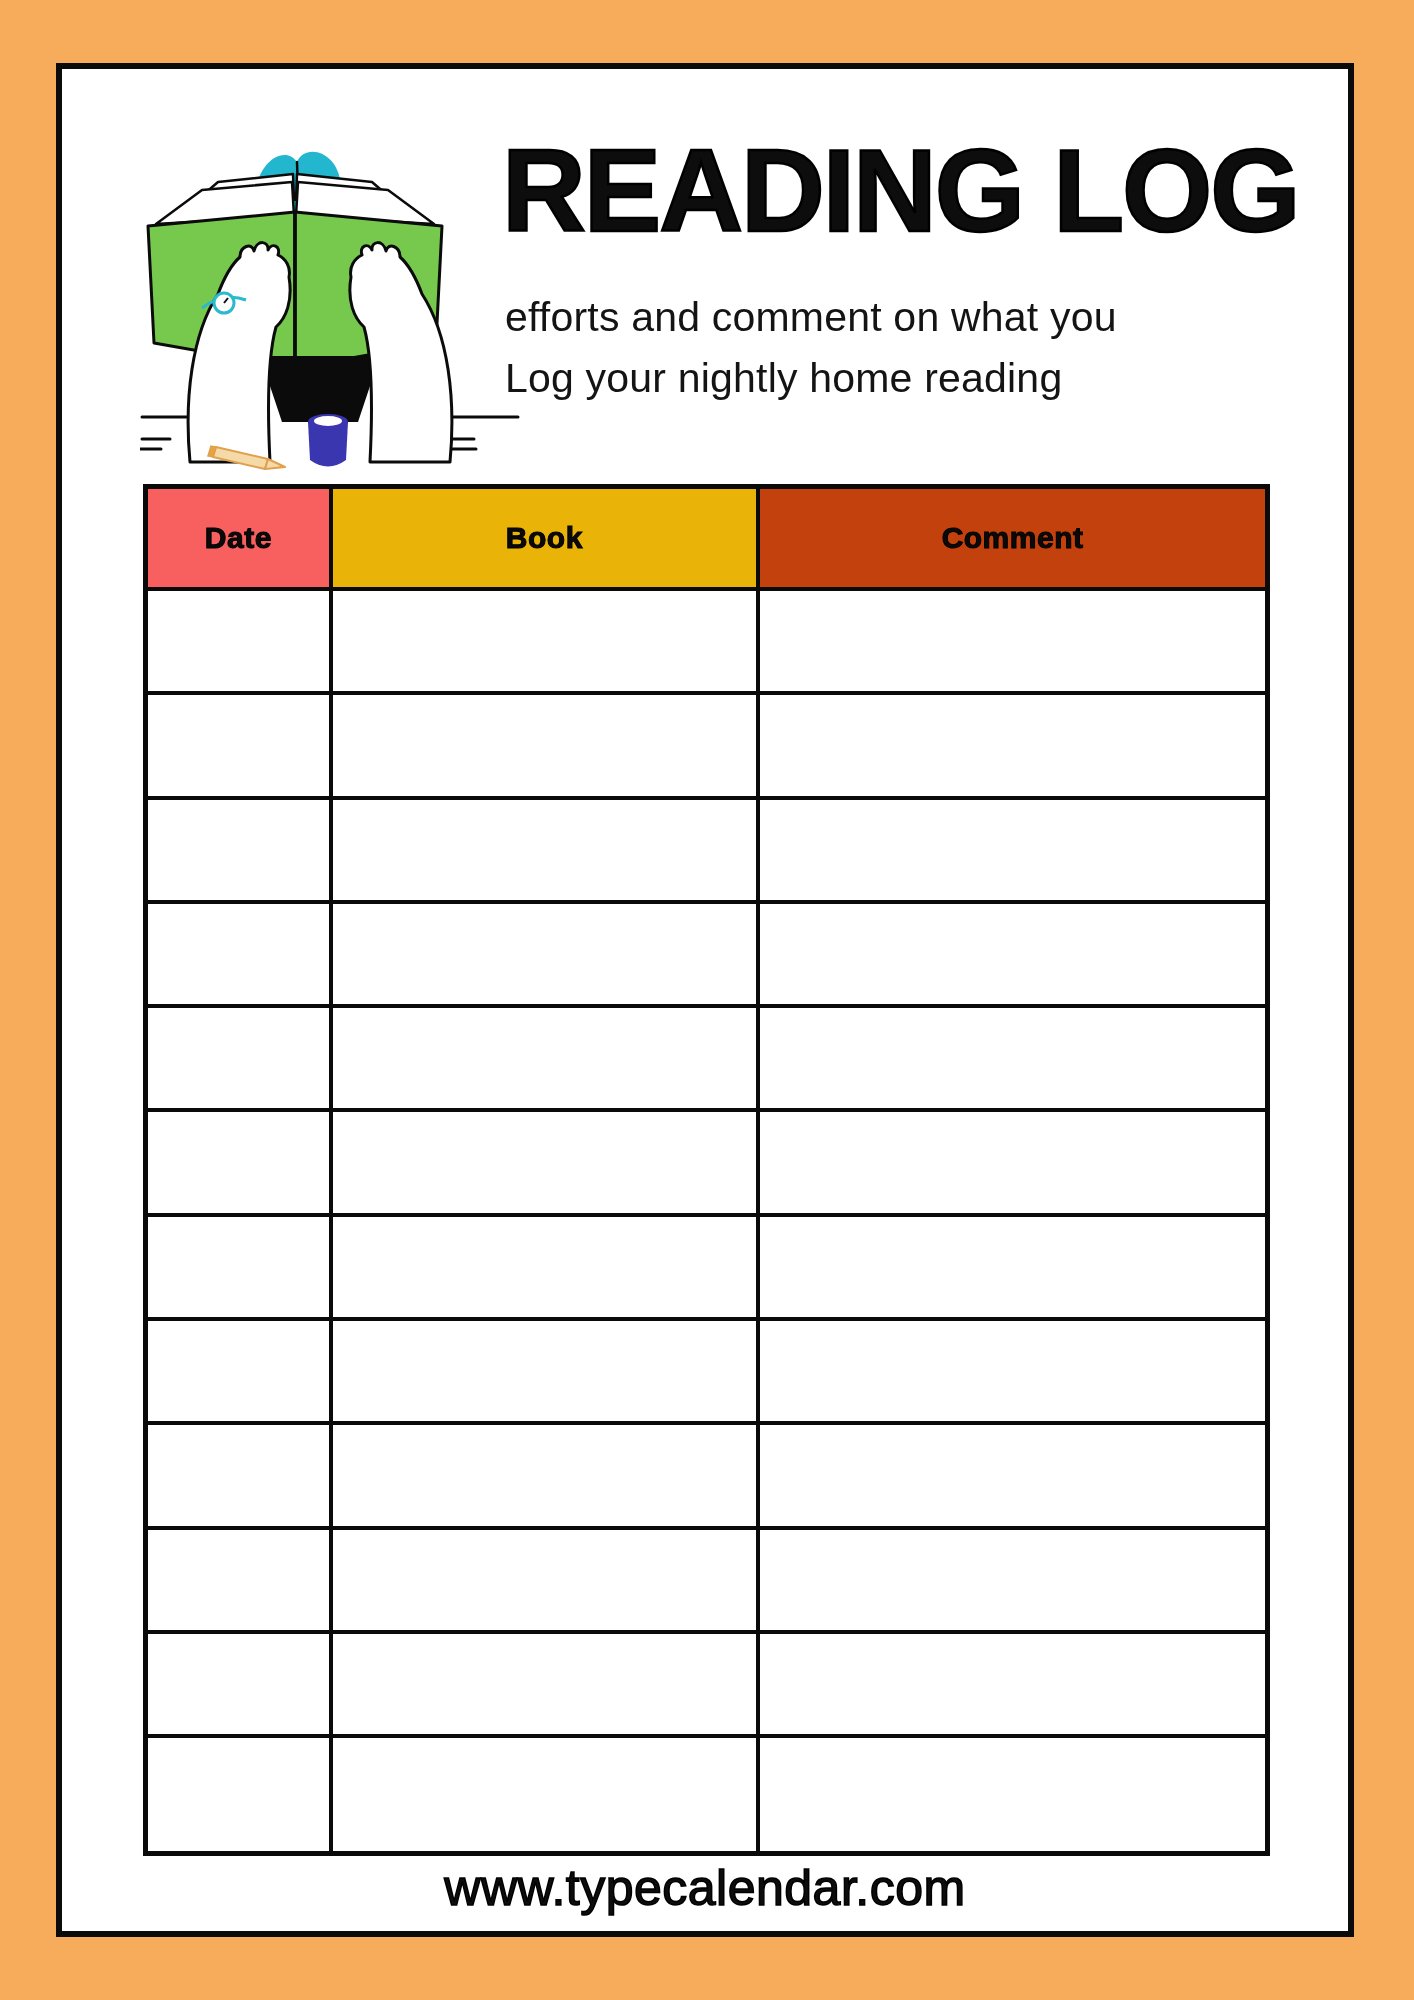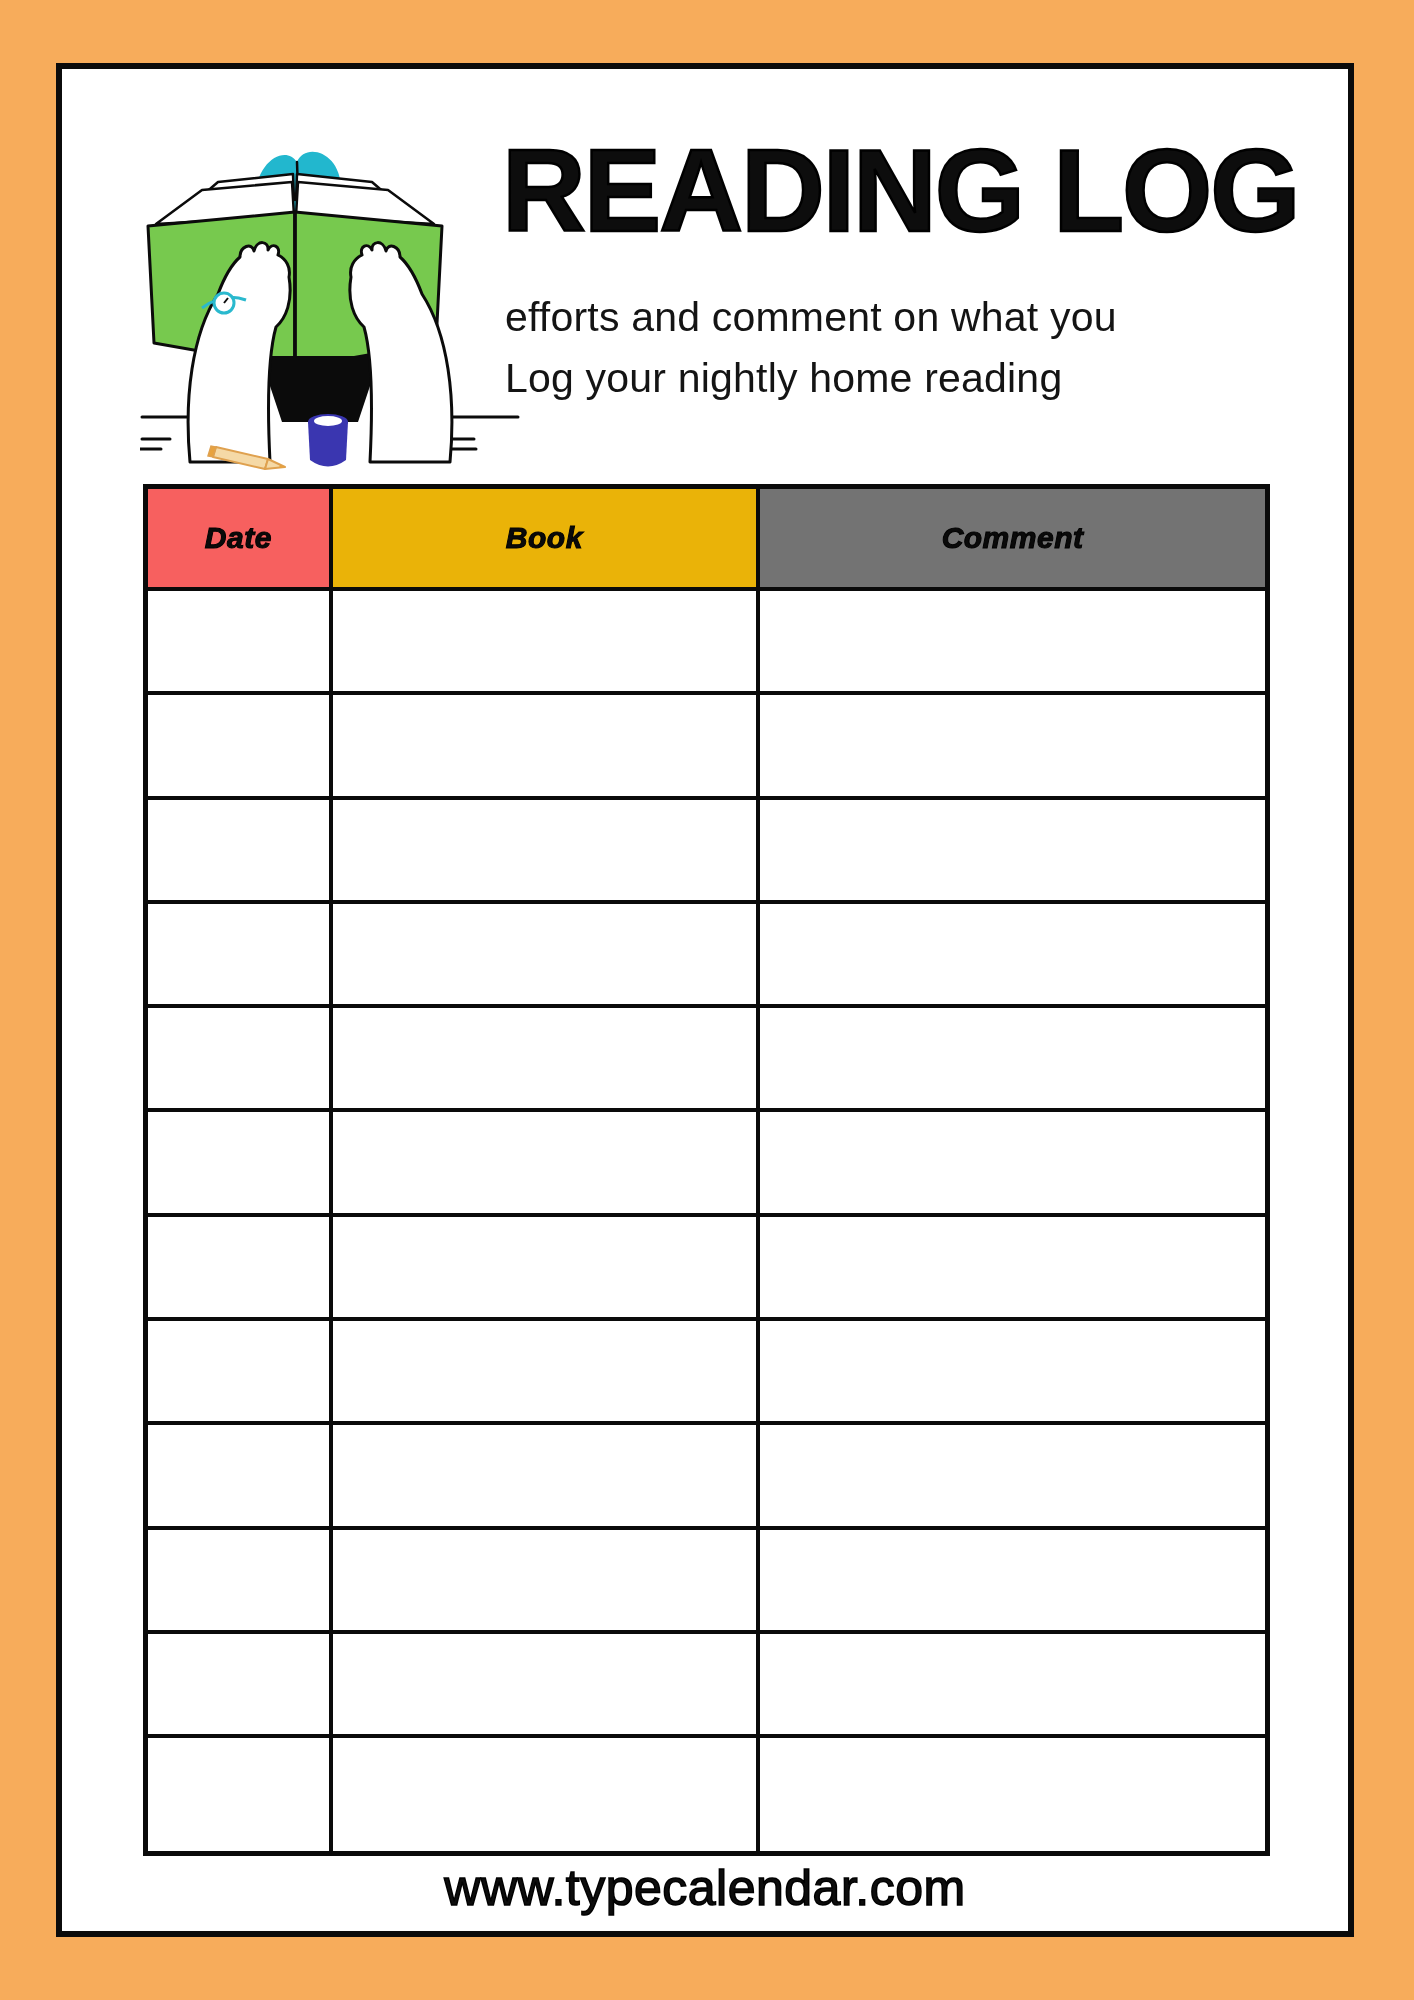--- a/index.html
+++ b/index.html
@@ -27,21 +27,21 @@
     font-size:41px;line-height:61px;font-weight:400;color:#141414;
     letter-spacing:0.2px;
   }
   .log-table{
     position:absolute;left:81px;top:415px;width:1127px;height:1372px;
     border-collapse:collapse;table-layout:fixed;
   }
   .log-table th,.log-table td{
     border:4px solid #0a0a0a;padding:0;
   }
-  .log-table{border:5px solid #0a0a0a;font-style:italic;}
+  .log-table{border:5px solid #0a0a0a;}
   .log-table th{
     height:98px;font-size:30px;font-weight:700;color:#0a0a0a;
     -webkit-text-stroke:1px #000;letter-spacing:0.5px;
   }
   .log-table td{background:#ffffff;}
   .footer{
     position:absolute;left:0;top:1791px;width:100%;
     text-align:center;font-size:50px;line-height:56px;font-weight:400;
     -webkit-text-stroke:1.5px #000;letter-spacing:0.5px;
   }
@@ -130,21 +130,21 @@
   <table class="log-table">
     <colgroup id="log-cols">
         <col style="width: 16.5%;">
         <col style="width: 38.1%;">
         <col style="width: 45.4%;">
       </colgroup>
     <thead>
       <tr id="log-header-row">
           <th style="background: rgb(247, 96, 95);">Date</th>
           <th style="background: #eab308;">Book</th>
-          <th style="background: #737373;">Comment</th>
+          <th style="background: #c2410c;">Comment</th>
         </tr>
     </thead>
     <tbody id="log-body">
         <tr>
           <td></td>
           <td></td>
           <td></td>
         </tr>
         <tr>
           <td></td>

